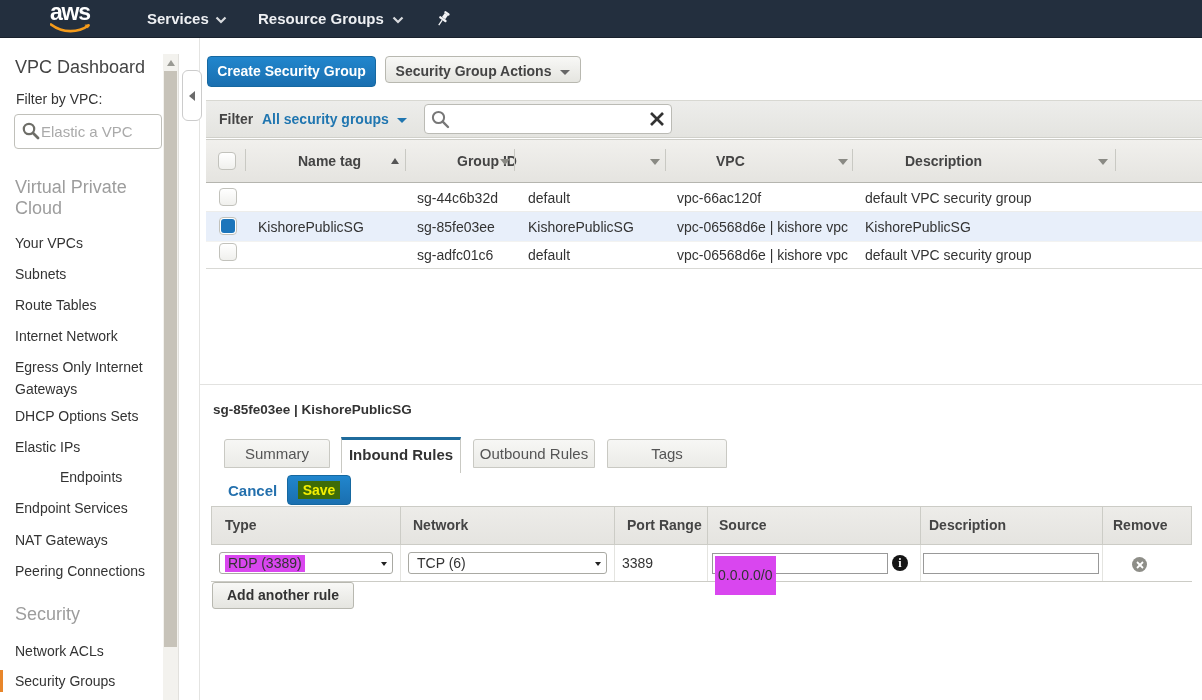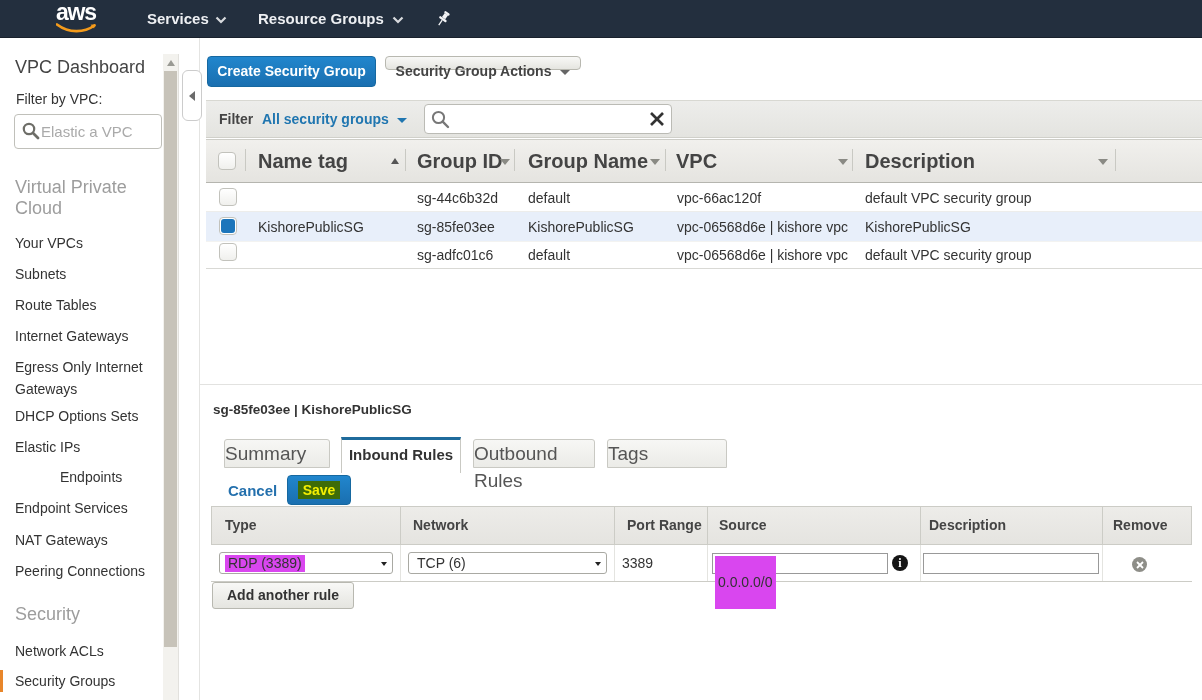--- a/index.html
+++ b/index.html
@@ -22,49 +22,49 @@
 #collapse{position:absolute;left:182px;top:70px;width:20px;height:51px;background:#fff;border:1px solid #ccc;border-radius:6px;box-sizing:border-box;}
 #collapse .tri{position:absolute;left:6px;top:20px;width:0;height:0;border-top:5px solid transparent;border-bottom:5px solid transparent;border-right:6px solid #6b6b6b;}
 
 .btn-blue{position:absolute;background:linear-gradient(180deg,#2186cd,#1a6fb0);border:1px solid #1668a0;border-radius:4px;box-sizing:border-box;color:#fff;font-weight:bold;font-size:14px;text-align:center;}
 .btn-gray{position:absolute;background:linear-gradient(180deg,#f8f8f6,#e5e5e0);border:1px solid #b8b8b0;border-radius:4px;box-sizing:border-box;color:#444;font-weight:bold;font-size:14px;text-align:center;}
 .caret{display:inline-block;width:0;height:0;border-left:5px solid transparent;border-right:5px solid transparent;border-top:5px solid #666;vertical-align:middle;margin-left:8px;}
 
 #filterbar{position:absolute;left:206px;top:100px;width:996px;height:38px;background:linear-gradient(180deg,#ededeb,#e4e4e0);border-top:1px solid #d8d8d2;border-bottom:1px solid #d0d0ca;box-sizing:border-box;}
 
 #thead{position:absolute;left:206px;top:139px;width:996px;height:44px;background:linear-gradient(180deg,#f1f0ed,#e5e4e0);border-top:1px solid #cdcdc7;border-bottom:1px solid #b5b5af;box-sizing:border-box;}
-.th{position:absolute;color:#444;font-weight:bold;font-size:20px;line-height:44px;white-space:nowrap;}
+.th{position:absolute;color:#444;font-weight:bold;font-size:14px;line-height:44px;white-space:nowrap;margin-left:40px;}
 .tdiv{position:absolute;top:149px;width:1px;height:22px;background:#c9c9c3;}
 .cell{position:absolute;color:#333;font-size:14px;line-height:29px;white-space:nowrap;}
 .checkbox{position:absolute;width:18px;height:18px;border:1px solid #c2c2bc;border-radius:4px;background:linear-gradient(180deg,#fff,#f0f0ed);box-sizing:border-box;}
 #row2bg{position:absolute;left:206px;top:212px;width:996px;height:29px;background:#e8effa;}
 #tbottom{position:absolute;left:206px;top:268px;width:996px;height:1px;background:#d9d9d5;}
 #rowline1{position:absolute;left:206px;top:211px;width:996px;height:1px;background:#ededeb;}
 #rowline2{position:absolute;left:206px;top:241px;width:996px;height:1px;background:#f3f3f1;}
 
 #divider{position:absolute;left:200px;top:384px;width:1002px;height:1px;background:#e2e2e0;}
-.tab{position:absolute;top:439px;height:29px;background:linear-gradient(180deg,#f7f7f5,#ebebe7);border:1px solid #c9c9c3;border-radius:3px 3px 0 0;box-sizing:border-box;color:#555;font-size:19px;line-height:27px;}
+.tab{position:absolute;top:439px;height:29px;background:linear-gradient(180deg,#f7f7f5,#ebebe7);border:1px solid #c9c9c3;border-radius:3px 3px 0 0;box-sizing:border-box;color:#555;font-size:15px;text-align:center;line-height:27px;}
 #tab-active{position:absolute;top:437px;left:341px;width:120px;height:36px;background:#fff;border-left:1px solid #c9c9c3;border-right:1px solid #c9c9c3;border-top:3px solid #1f6b9c;box-sizing:border-box;color:#333;font-weight:bold;font-size:15px;text-align:center;line-height:30px;}
 
 #rhead{position:absolute;left:211px;top:506px;width:981px;height:39px;background:linear-gradient(180deg,#edece9,#e5e4e0);border:1px solid #ccccc6;box-sizing:border-box;}
 .rth{position:absolute;color:#444;font-weight:bold;font-size:14px;line-height:39px;white-space:nowrap;top:506px;}
 .rdiv{position:absolute;top:507px;width:1px;height:37px;background:#ccccc6;}
 #rrow{position:absolute;left:211px;top:545px;width:981px;height:37px;border-bottom:1px solid #ccccc6;box-sizing:border-box;background:#fff;}
 .rrdiv{position:absolute;top:0;width:1px;height:36px;background:#e4e4e0;}
 .sel{position:absolute;background:#fff;border:1px solid #a9a9a3;border-radius:3px;box-sizing:border-box;font-size:14px;color:#333;}
 .sel .arr{position:absolute;right:5px;top:9px;width:0;height:0;border-left:3px solid transparent;border-right:3px solid transparent;border-top:4.5px solid #222;}
 .inp{position:absolute;background:#fff;border:1px solid #999;box-sizing:border-box;}
 .hl{background:#d946ef;}
 </style>
 </head>
 <body>
 <div id="app">
 
 <div id="nav"></div>
-<div class="abs" style="left:56px;top:2px;width:45px;height:34px;text-decoration:underline;">
+<div class="abs" style="left:50px;top:2px;width:45px;height:34px;text-decoration:underline;">
   <svg width="45" height="34" viewBox="0 0 45 34">
     <text x="0" y="18" font-family="Liberation Sans, sans-serif" font-size="23" font-weight="bold" fill="#fff" letter-spacing="-1.2">aws</text>
     <path d="M1 22.5 C 13 31.5, 28 31, 38.5 23.5" stroke="#f49b1b" stroke-width="2.7" fill="none" stroke-linecap="round"></path>
     <path d="M39.5 22.2 L34.5 22.8 L38 26.4 Z" fill="#f49b1b"></path>
   </svg>
 </div>
 <div class="navtxt" style="left:147px;top:0;">Services</div>
 <svg class="abs" style="left:215px;top:16px;" width="12" height="8" viewBox="0 0 12 8">
       <polyline points="1.5,1.5 6,6 10.5,1.5" stroke="#d8dade" stroke-width="2.2" fill="none"></polyline>
     </svg>
@@ -99,36 +99,36 @@
       <circle cx="7" cy="7" r="5.2" stroke="#6e6e68" stroke-width="2.2" fill="none"></circle>
       <line x1="11" y1="11" x2="16" y2="16" stroke="#6e6e68" stroke-width="2.8" stroke-linecap="round"></line>
     </svg>
 <div class="abs" style="left:41px;top:123px;font-size:15px;color:#aaa;">Elastic a VPC</div>
 
 <div class="shead" style="left:15px;top:177px;text-align:right;">Virtual Private</div>
 <div class="shead" style="left:15px;top:198px;">Cloud</div>
 <div class="snav" style="left:15px;top:235px;">Your VPCs</div>
 <div class="snav" style="left:15px;top:266px;">Subnets</div>
 <div class="snav" style="left:15px;top:297px;">Route Tables</div>
-<div class="snav" style="left:15px;top:328px;">Internet Gateways</div>
+<div class="snav" style="left:15px;top:328px;">Internet Network</div>
 <div class="snav" style="left:15px;top:359px;">Egress Only Internet</div>
 <div class="snav" style="left:15px;top:381px;">Gateways</div>
 <div class="snav" style="left:15px;top:408px;">DHCP Options Sets</div>
 <div class="snav" style="left:15px;top:439px;">Elastic IPs</div>
 <div class="snav" style="left:15px;top:469px;margin-left:45px;">Endpoints</div>
 <div class="snav" style="left:15px;top:500px;">Endpoint Services</div>
 <div class="snav" style="left:15px;top:532px;">NAT Gateways</div>
 <div class="snav" style="left:15px;top:563px;">Peering Connections</div>
 <div class="shead" style="left:15px;top:604px;">Security</div>
 <div class="snav" style="left:15px;top:643px;">Network ACLs</div>
 <div class="abs" style="left:0px;top:670px;width:3px;height:22px;background:#e8862a;"></div>
 <div class="snav" style="left:15px;top:673px;">Security Groups</div>
 
 <div class="btn-blue" style="left:207px;top:56px;width:169px;height:31px;line-height:29px;">Create Security Group</div>
-<div class="btn-gray" style="left:385px;top:56px;width:196px;height:14px;line-height:29px;">Security Group Actions<span class="caret" style="margin-left:9px;"></span></div>
+<div class="btn-gray" style="left:385px;top:56px;width:196px;height:27px;line-height:29px;">Security Group Actions<span class="caret" style="margin-left:9px;"></span></div>
 
 <div id="filterbar"></div>
 <div class="abs" style="left:219px;top:100px;font-size:14px;font-weight:bold;color:#444;line-height:38px;">Filter</div>
 <div class="abs" style="left:262px;top:100px;font-size:14px;font-weight:bold;color:#2076b0;line-height:38px;">All security groups<span class="caret" style="border-top-color:#2076b0;margin-left:8px;"></span></div>
 <div class="abs" style="left:424px;top:104px;width:248px;height:30px;background:#fff;border:1px solid #bbbbb5;border-radius:4px;box-sizing:border-box;"></div>
 <svg class="abs" style="left:431px;top:110px;" width="19" height="19" viewBox="0 0 19 19">
       <circle cx="7.5" cy="7.5" r="5.6" stroke="#777" stroke-width="2" fill="none"></circle>
       <line x1="11.7" y1="11.7" x2="17" y2="17" stroke="#777" stroke-width="2.4" stroke-linecap="round"></line>
     </svg>
 <svg class="abs" style="left:648px;top:110px;" width="18" height="18" viewBox="0 0 18 18">
@@ -142,21 +142,20 @@
 <div class="th" style="left:258px;top:139px;">Name tag</div>
 <svg class="abs" style="left:391px;top:158px;" width="8" height="6" viewBox="0 0 8 6">
       <polygon points="4,0 8,6 0,6" fill="#555"></polygon>
     </svg>
 <div class="tdiv" style="left:405px;"></div>
 <div class="th" style="left:417px;top:139px;">Group ID</div>
 <svg class="abs" style="left:500px;top:159px;" width="10" height="6" viewBox="0 0 10 6">
       <polygon points="0,0 10,0 5,6" fill="#8a8a84"></polygon>
     </svg>
 <div class="tdiv" style="left:514px;"></div>
-<div class="th" style="left:528px;top:139px;">Group Name</div>
 <svg class="abs" style="left:650px;top:159px;" width="10" height="6" viewBox="0 0 10 6">
       <polygon points="0,0 10,0 5,6" fill="#8a8a84"></polygon>
     </svg>
 <div class="tdiv" style="left:665px;"></div>
 <div class="th" style="left:676px;top:139px;">VPC</div>
 <svg class="abs" style="left:838px;top:159px;" width="10" height="6" viewBox="0 0 10 6">
       <polygon points="0,0 10,0 5,6" fill="#8a8a84"></polygon>
     </svg>
 <div class="tdiv" style="left:852px;"></div>
 <div class="th" style="left:865px;top:139px;">Description</div>
@@ -224,21 +223,21 @@
 <div class="sel" style="left:219px;top:552px;width:174px;height:22px;">
   <span style="position:absolute;left:5px;top:2px;padding:0 3px;line-height:17px;" class="hl">RDP (3389)</span>
   <span class="arr"></span>
 </div>
 <div class="sel" style="left:408px;top:552px;width:199px;height:22px;">
   <span style="position:absolute;left:8px;top:2px;line-height:17px;">TCP (6)</span>
   <span class="arr"></span>
 </div>
 <div class="cell" style="left:622px;top:552px;line-height:22px;">3389</div>
 <div class="inp" style="left:712px;top:553px;width:176px;height:21px;">
-  <span class="hl" style="position:absolute;left:2px;top:2px;font-size:14px;color:#333;line-height:15px;padding:19px 3px;">0.0.0.0/0</span>
+  <span class="hl" style="position:absolute;left:2px;top:2px;font-size:14px;color:#333;line-height:15px;padding:12px 3px;">0.0.0.0/0</span>
 </div>
 <div class="abs" style="left:892px;top:555px;width:16px;height:16px;background:#151515;border-radius:50%;color:#fff;font-weight:bold;font-size:12px;text-align:center;line-height:16px;font-family:'Liberation Serif',serif;">i</div>
 <div class="inp" style="left:923px;top:553px;width:176px;height:21px;"></div>
 <div class="abs" style="left:1132px;top:557px;width:15px;height:15px;background:#8e8e88;border-radius:50%;"></div>
 <svg class="abs" style="left:1136px;top:561px;" width="8" height="8" viewBox="0 0 8 8">
       <line x1="1" y1="1" x2="7" y2="7" stroke="#fff" stroke-width="1.8"></line>
       <line x1="7" y1="1" x2="1" y2="7" stroke="#fff" stroke-width="1.8"></line>
     </svg>
 
 <div class="btn-gray" style="left:212px;top:582px;width:142px;height:27px;line-height:25px;border-radius:3px;color:#333;">Add another rule</div>

